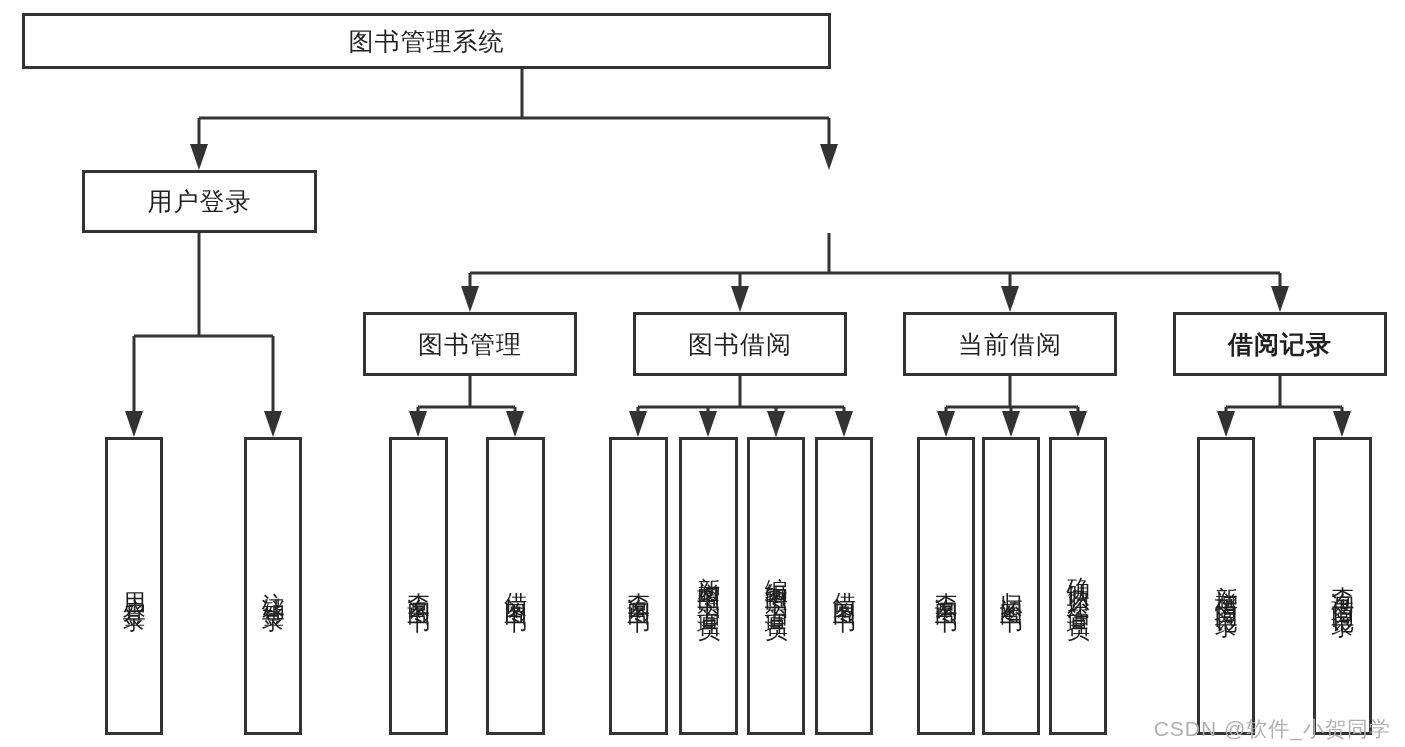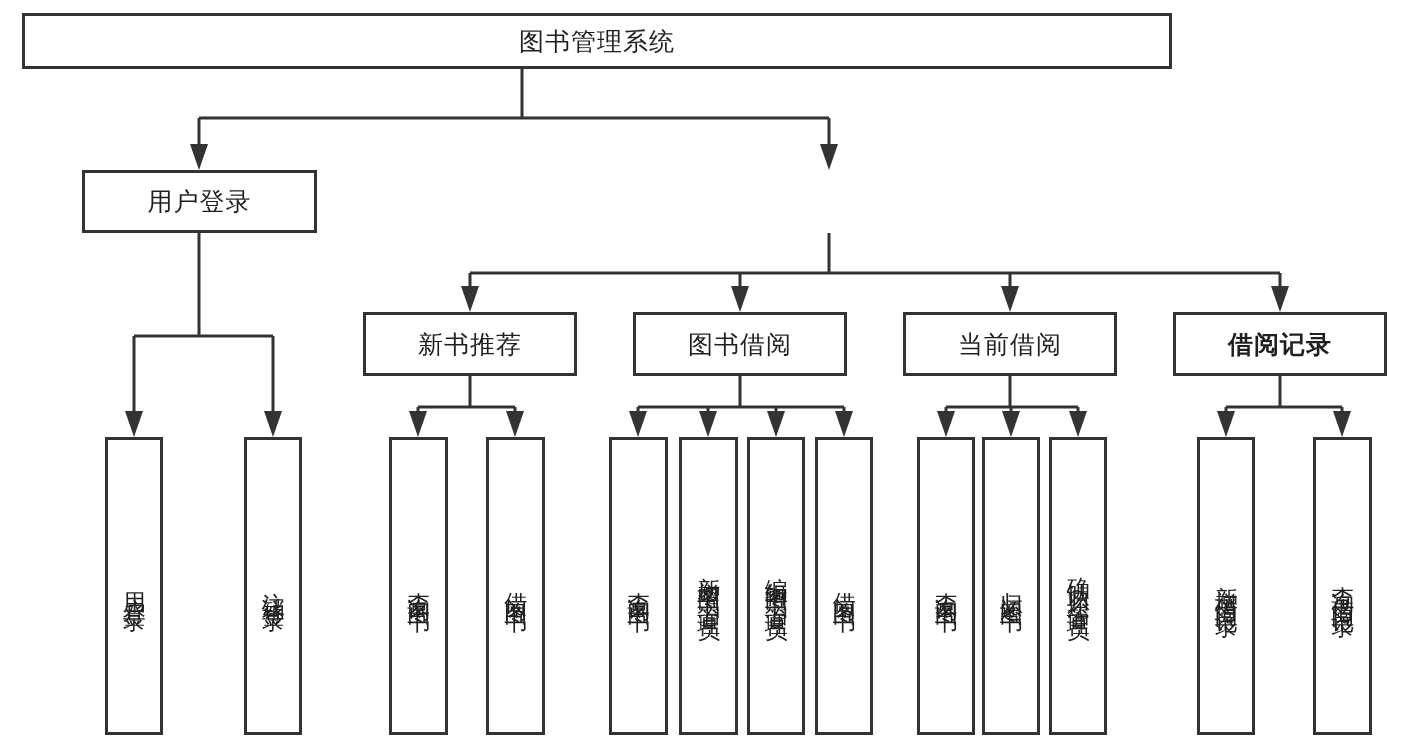--- a/index.html
+++ b/index.html
@@ -83,30 +83,30 @@
       <polygon points="767,411 785,411 776,437"></polygon>
       <polygon points="835,411 853,411 844,437"></polygon>
       <polygon points="937,411 955,411 946,437"></polygon>
       <polygon points="1002,411 1020,411 1011,437"></polygon>
       <polygon points="1069,411 1087,411 1078,437"></polygon>
       <polygon points="1217,411 1235,411 1226,437"></polygon>
       <polygon points="1333,411 1351,411 1342,437"></polygon>
     </g>
   </svg>
 
-  <div class="node" style="left:22px; top:13px; width:1150px; height:56px;">
+  <div class="node" style="left:22px; top:13px; width:809px; height:56px;">
     <span class="h-label">图书管理系统</span>
   </div>
 
   <div class="node" style="left:82px; top:170px; width:235px; height:63px;">
     <span class="h-label">用户登录</span>
   </div>
 
   <div class="node" style="left:363px; top:312px; width:214px; height:64px;">
-    <span class="h-label">新书推荐</span>
+    <span class="h-label">图书管理</span>
   </div>
   <div class="node" style="left:633px; top:312px; width:214px; height:64px;">
     <span class="h-label">图书借阅</span>
   </div>
   <div class="node" style="left:903px; top:312px; width:214px; height:64px;">
     <span class="h-label">当前借阅</span>
   </div>
   <div class="node" style="left:1173px; top:312px; width:214px; height:64px;font-weight:bold;">
     <span class="h-label">借阅记录</span>
   </div>
@@ -148,13 +148,14 @@
     <span class="v-label">确认归还（管理员）</span>
   </div>
 
   <div class="node" style="left:1197px; top:437px; width:58px; height:298px;">
     <span class="v-label">新增借阅记录</span>
   </div>
   <div class="node" style="left:1313px; top:437px; width:59px; height:298px;">
     <span class="v-label">查询借阅记录</span>
   </div>
 
+  <div class="watermark">CSDN @软件_小贺同学</div>
 </div>
 
 </body></html>

